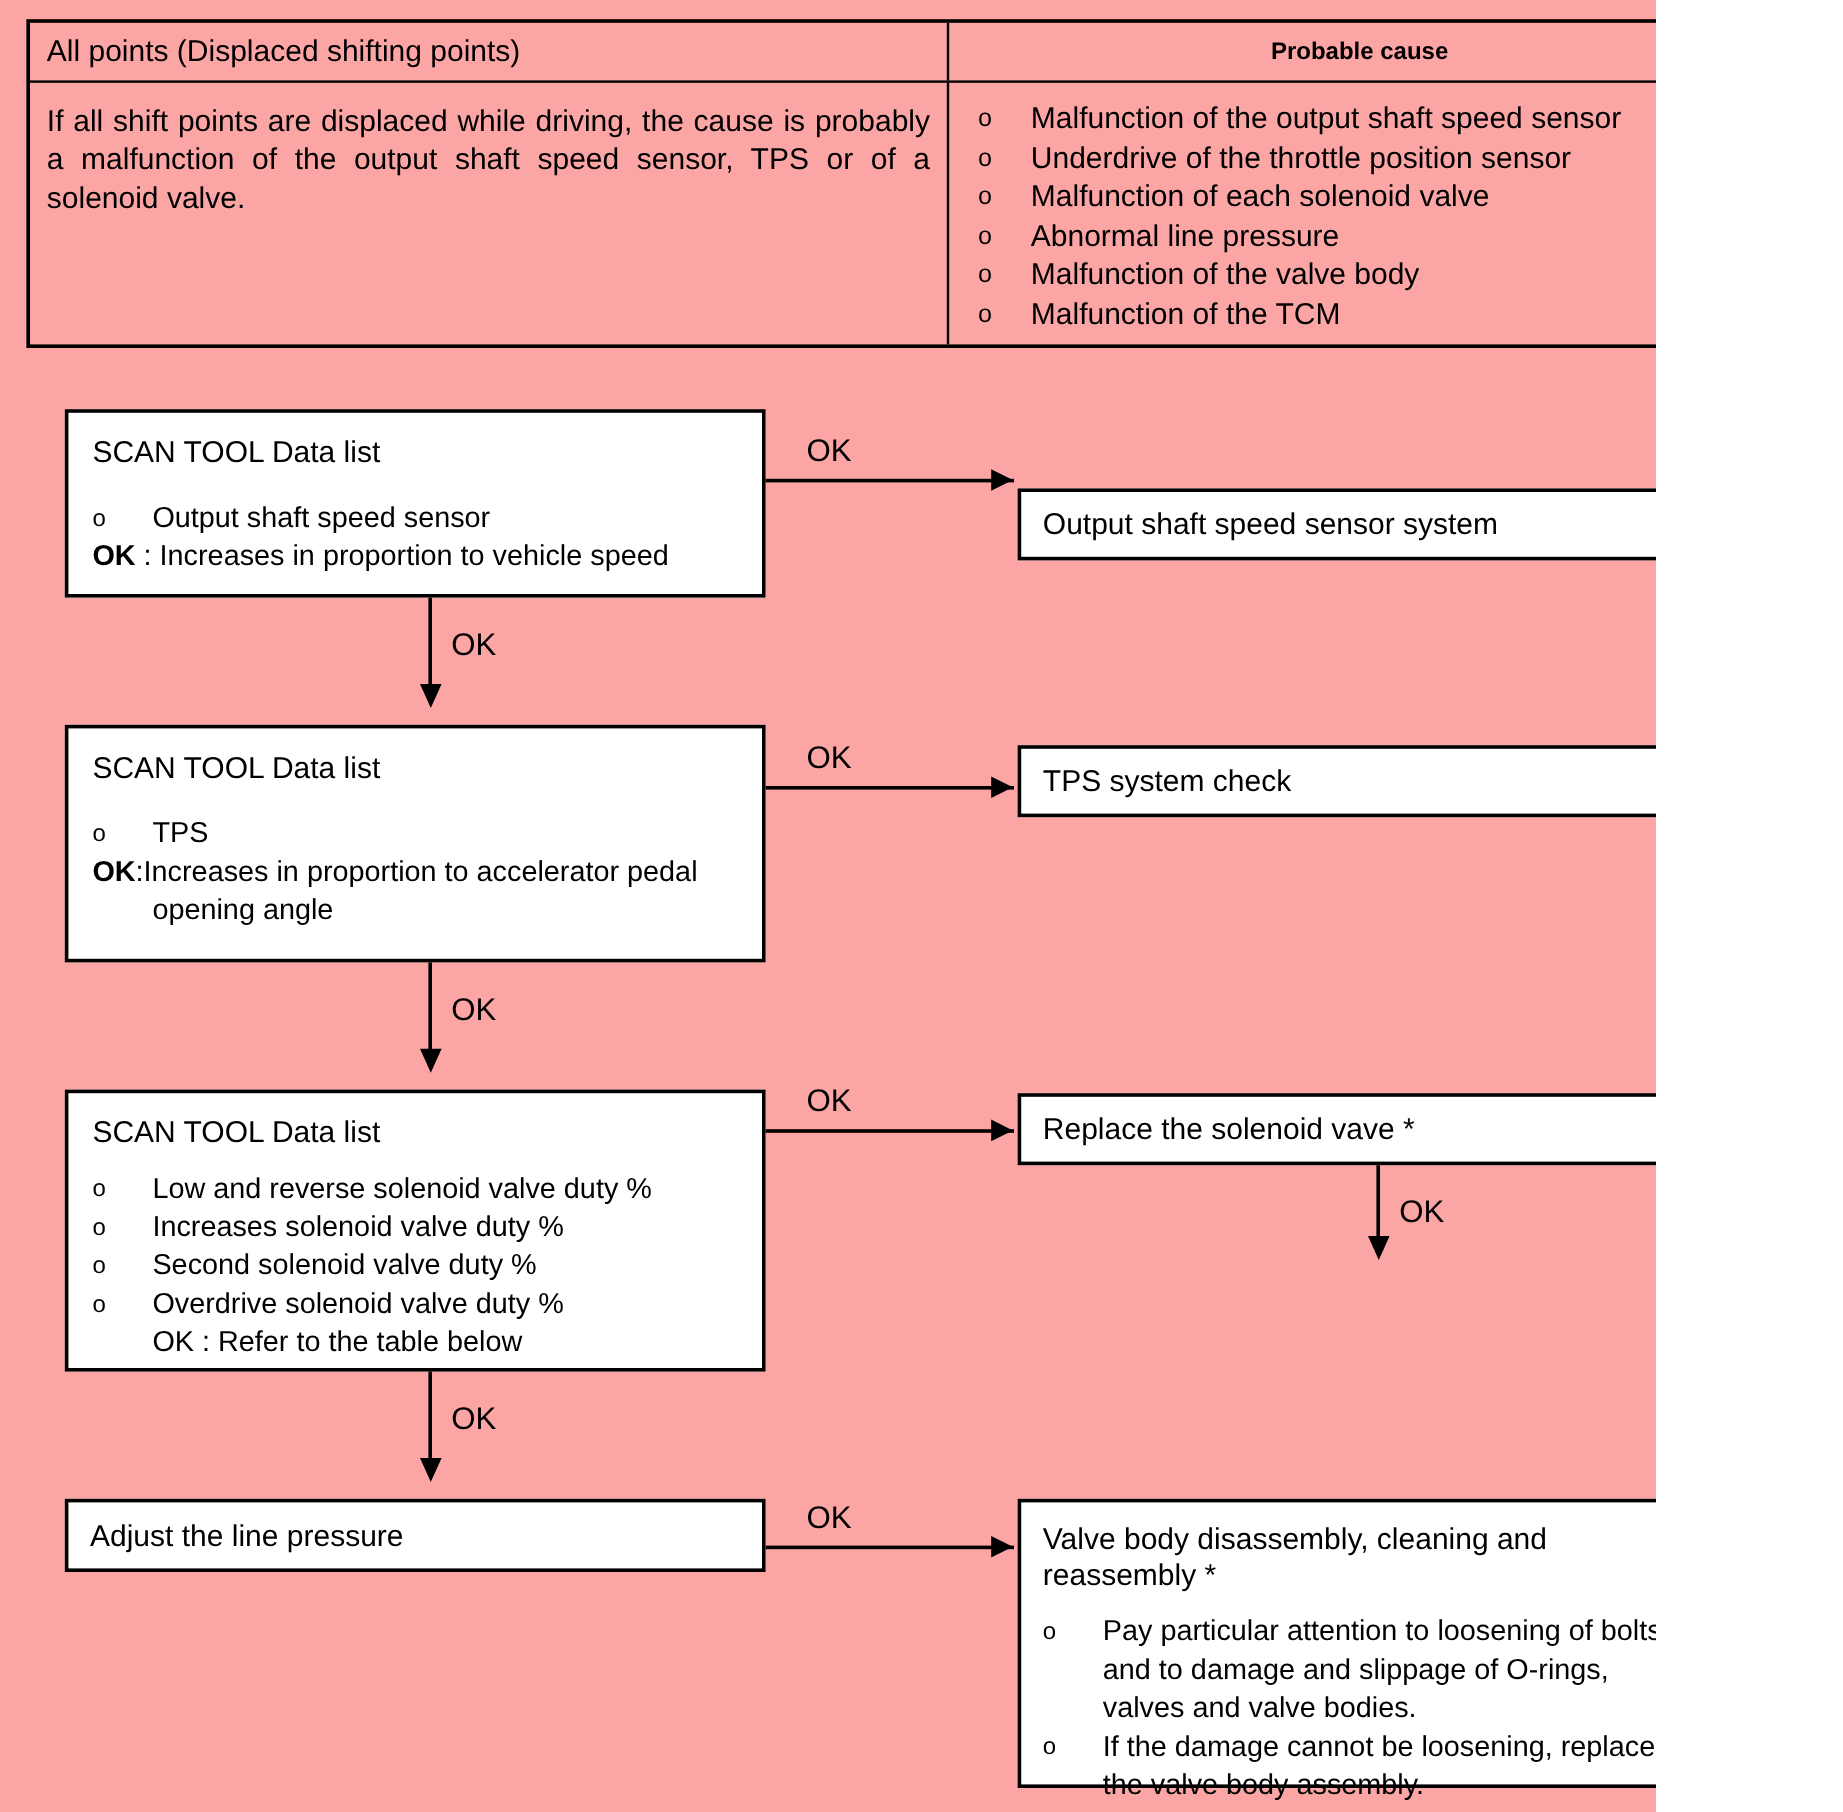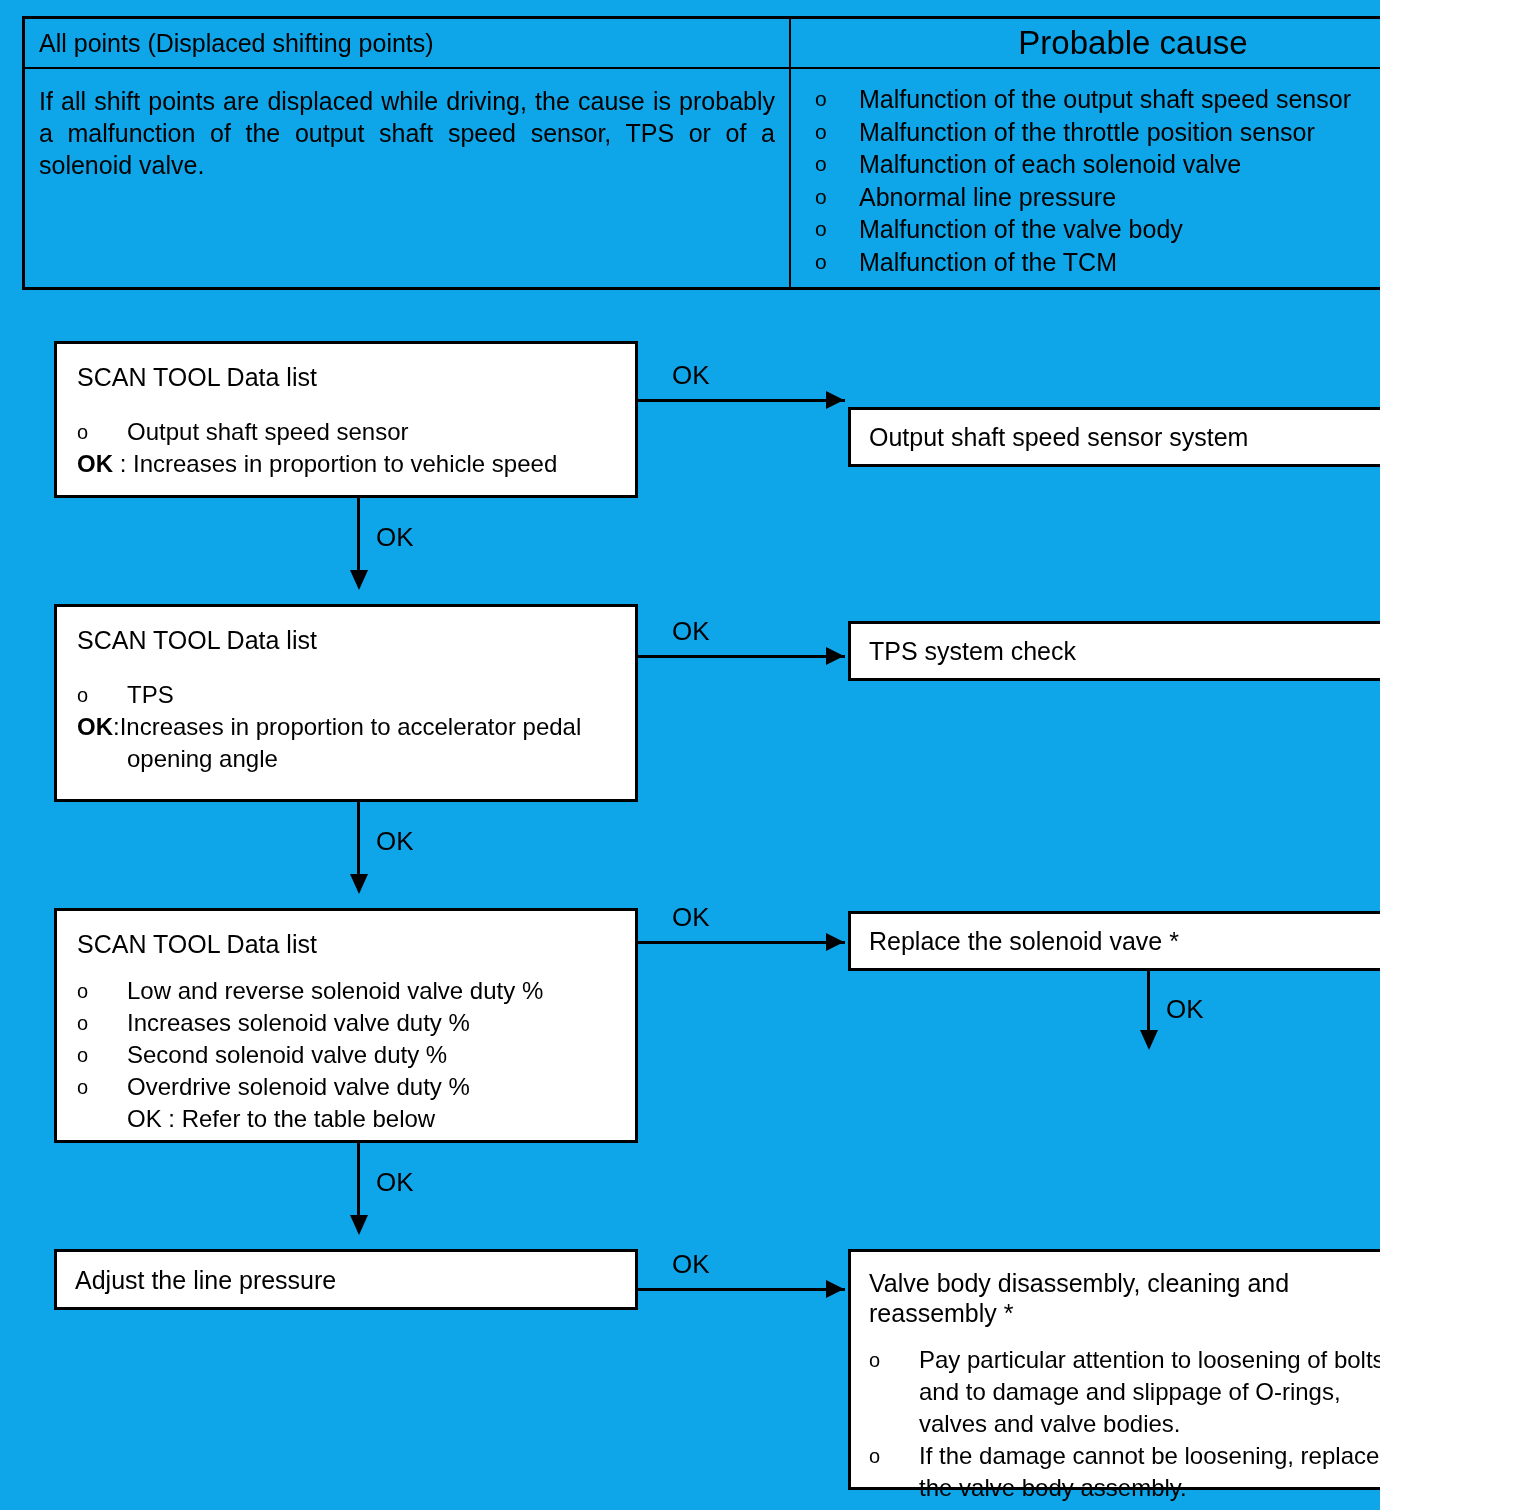--- a/index.html
+++ b/index.html
@@ -9,21 +9,21 @@
     background: #ffffff;
   }
   body {
     font-family: "Liberation Sans", sans-serif;
     color: #000000;
   }
   #page {
     position: relative;
     width: 1380px;
     height: 1510px;
-    background: #0ea5e9;
+    background: #fca5a5;
     overflow: hidden;
   }
 
   
   .symptom-table {
     position: absolute;
     left: 22px;
     top: 16px;
     width: 1456px;
     height: 274px;
@@ -57,21 +57,22 @@
     display: flex;
     align-items: center;
   }
   .th-left {
     padding-left: 14px;
     font-size: 25px;
   }
   .th-right {
     width: 100%;
     text-align: center;
-    font-size: 33px;
+    font-size: 20px;
+    font-weight: bold;
   }
   .cell-text {
     padding: 16px 14px 0 14px;
     font-size: 25px;
     line-height: 1.28;
     text-align: justify;
     text-justify: inter-word;
   }
   .cause-list {
     list-style: none;
@@ -192,21 +193,21 @@
         <div class="cell-text">If all shift points are displaced while driving, the cause is probably a malfunction of the output shaft speed sensor, TPS or of a solenoid valve.</div>
       </div>
       <div class="col-right">
         <ul class="cause-list">
           <li>
             <span class="bullet-o">o</span>
             <span>Malfunction of the output shaft speed sensor</span>
           </li>
           <li>
             <span class="bullet-o">o</span>
-            <span>Malfunction of the throttle position sensor</span>
+            <span>Underdrive of the throttle position sensor</span>
           </li>
           <li>
             <span class="bullet-o">o</span>
             <span>Malfunction of each solenoid valve</span>
           </li>
           <li>
             <span class="bullet-o">o</span>
             <span>Abnormal line pressure</span>
           </li>
           <li>

